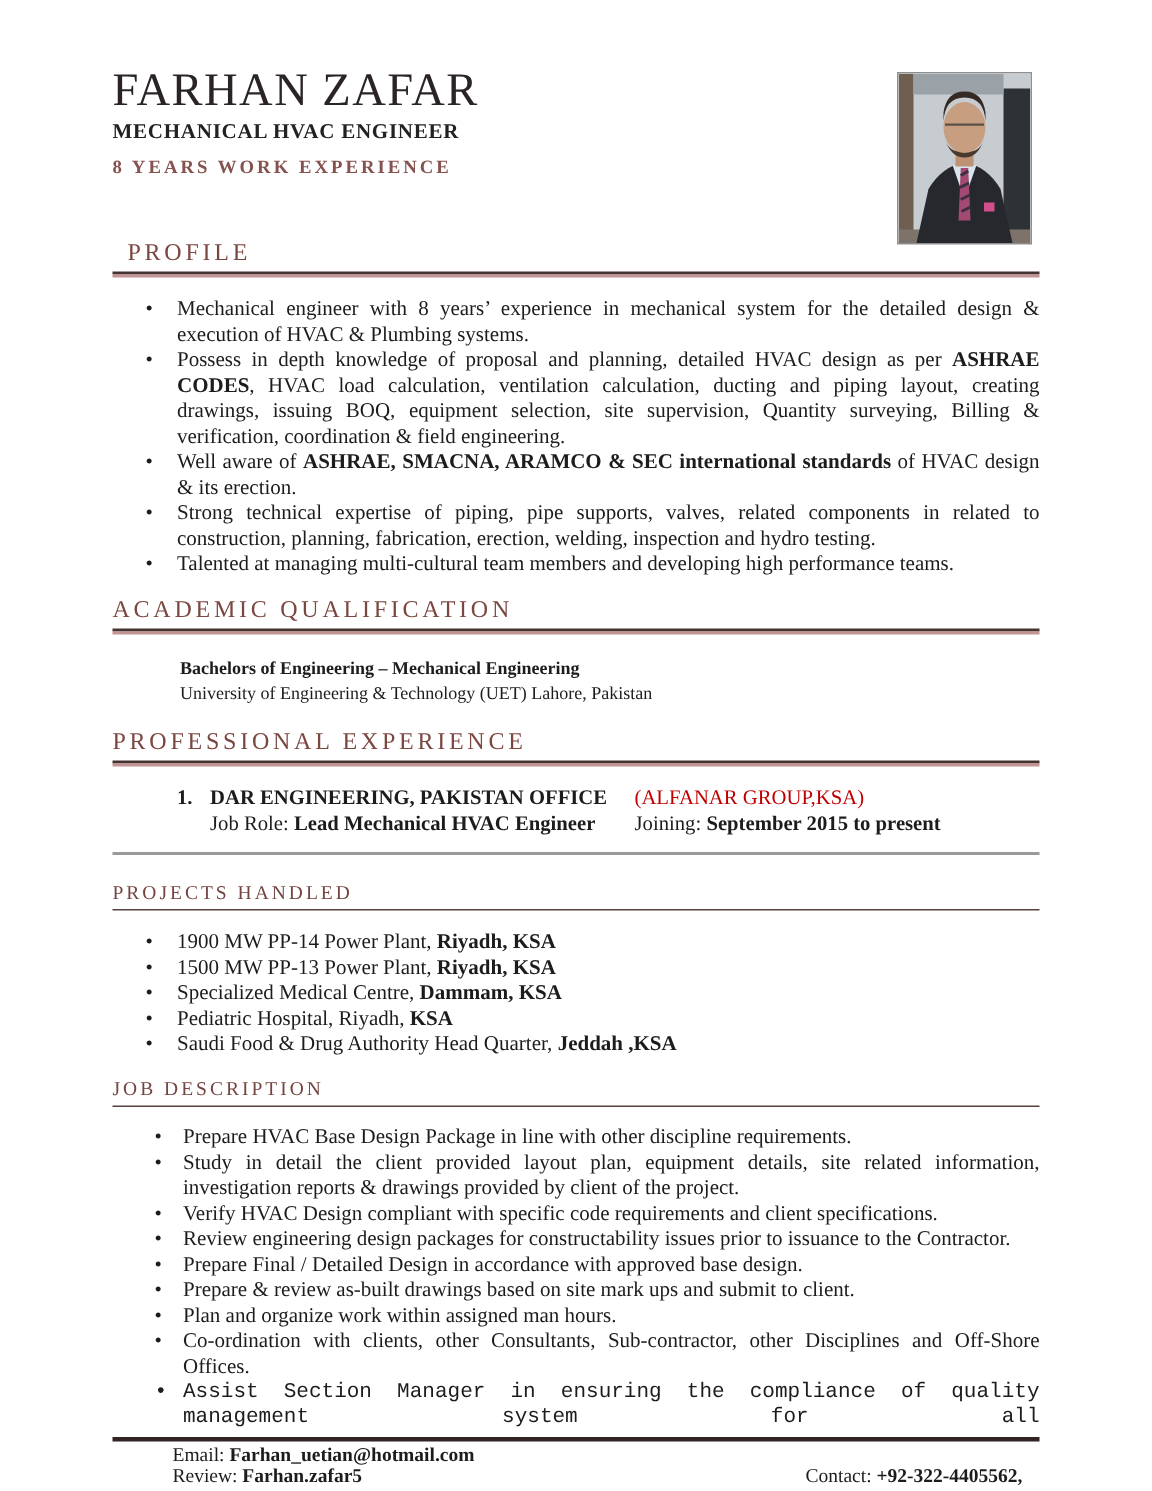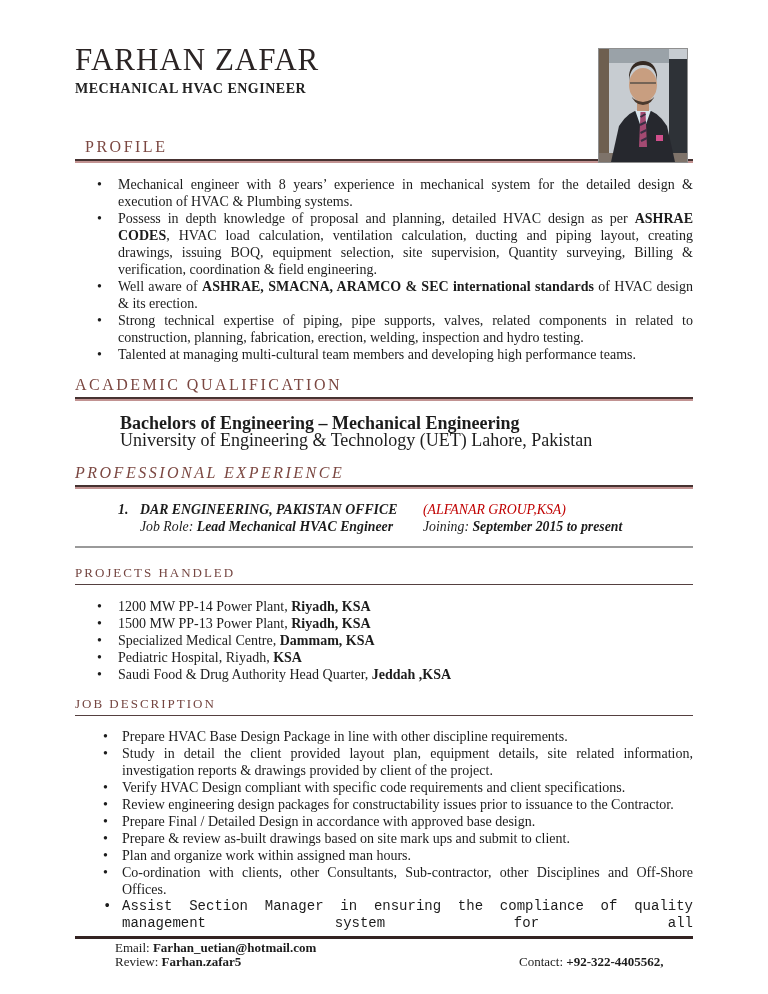--- a/index.html
+++ b/index.html
@@ -58,50 +58,51 @@
   }
   ul.profile-list { margin: 13px 0 0 22px; text-align: justify; }
   ul.profile-list li { padding-left: 21px; }
   ul.projects-list { margin: 13px 0 0 22px; }
   ul.projects-list li { padding-left: 21px; }
   ul.job-list { margin: 12px 0 0 28px; text-align: justify; }
   ul.job-list li { padding-left: 19px; }
   ul.job-list li:last-child { text-align-last: justify; font-family: Liberation Mono, monospace; }
   .b { font-weight: bold; }
   
-  .academic { margin: 14px 0 0 45px; font-size: 18px; line-height: 17px; }
+  .academic { margin: 14px 0 0 45px; font-size: 12px; line-height: 17px; }
   
   .exp-block { margin: 12px 0 0 43px; font-size: 13.8px; line-height: 17px; }
   .exp-row { display: flex; }
   .exp-num { width: 22px; }
   .exp-company { width: 283px; }
   .exp-left2 { margin-left: 22px; width: 283px; }
   .exp-right, .exp-right2 { flex: 1; }
   .rule-gray { margin-top: 11px; height: 2px; background: #9a9a9a; }
   
   .footer-rule { margin-top: 4px; height: 3px; background: #332322; }
   .footer { font-size: 13px; line-height: 14px; margin-top: 2px;
     font-family: "Liberation Serif", serif; margin-left: 40px; }
   .footer-row2 { position: relative; }
-  .footer-contact { position: absolute; left: 404px; top: 0; }
+  .footer-contact { position: absolute; left: 422px; top: 0; }
   
   .sec-profile   { margin-top: 41px; }
   .sec-academic  { margin-top: 13px; }
-  .sec-expsec    { margin-top: 15px; font-style: italic; }
+  .sec-expsec    { margin-top: 15px; }
   .sec-projects  { margin-top: 17px; }
   .sec-job       { margin-top: 13px; }
 </style>
 </head>
 <body>
 
 <div class="page">
 
   <div>
     <div class="name">FARHAN ZAFAR</div>
     <div class="job-title">MECHANICAL HVAC ENGINEER</div>
+    <div class="exp-line">8 YEARS WORK EXPERIENCE</div>
     <div class="photo">
       <svg width="88" height="113" viewBox="0 0 88 113" xmlns="http://www.w3.org/2000/svg">
         <rect x="0" y="0" width="88" height="113" fill="#c7ccd1"></rect>
         <rect x="0" y="0" width="10" height="113" fill="#6e5f50"></rect>
         <rect x="70" y="10" width="18" height="103" fill="#2e3237"></rect>
         <rect x="10" y="0" width="60" height="14" fill="#9aa2a8"></rect>
         <rect x="0" y="104" width="88" height="9" fill="#7e736a"></rect>
         <path d="M12 113 L20 77 Q29 62 44 59 Q59 62 68 77 L76 113 Z" fill="#26282e"></path>
         <path d="M36 61 L44 84 L52 61 Z" fill="#d8e5ed"></path>
         <path d="M41.5 63 L46.5 63 L48 98 L40 98 Z" fill="#a34a72"></path>
@@ -159,21 +160,21 @@
         <span class="exp-left2"><span>Job Role: </span><span class="b">Lead Mechanical HVAC Engineer</span></span>
         <span class="exp-right2"><span>Joining: </span><span class="b">September 2015 to present</span></span>
       </div>
     </div>
     <div class="rule-gray"></div>
   </div>
 
   <div class="sec-projects">
     <div class="h3">PROJECTS HANDLED</div>
     <ul class="bullets projects-list">
-        <li><span>1200 MW PP-14 Power Plant, </span><span class="b">Riyadh, KSA</span></li>
+        <li><span>1900 MW PP-14 Power Plant, </span><span class="b">Riyadh, KSA</span></li>
         <li><span>1500 MW PP-13 Power Plant, </span><span class="b">Riyadh, KSA</span></li>
         <li><span>Specialized Medical Centre, </span><span class="b">Dammam, KSA</span></li>
         <li><span>Pediatric Hospital, Riyadh, </span><span class="b">KSA</span></li>
         <li><span>Saudi Food &amp; Drug Authority Head Quarter, </span><span class="b">Jeddah ,KSA</span></li>
       </ul>
   </div>
 
   <div class="sec-job">
     <div class="h3">JOB DESCRIPTION</div>
     <ul class="bullets job-list">

